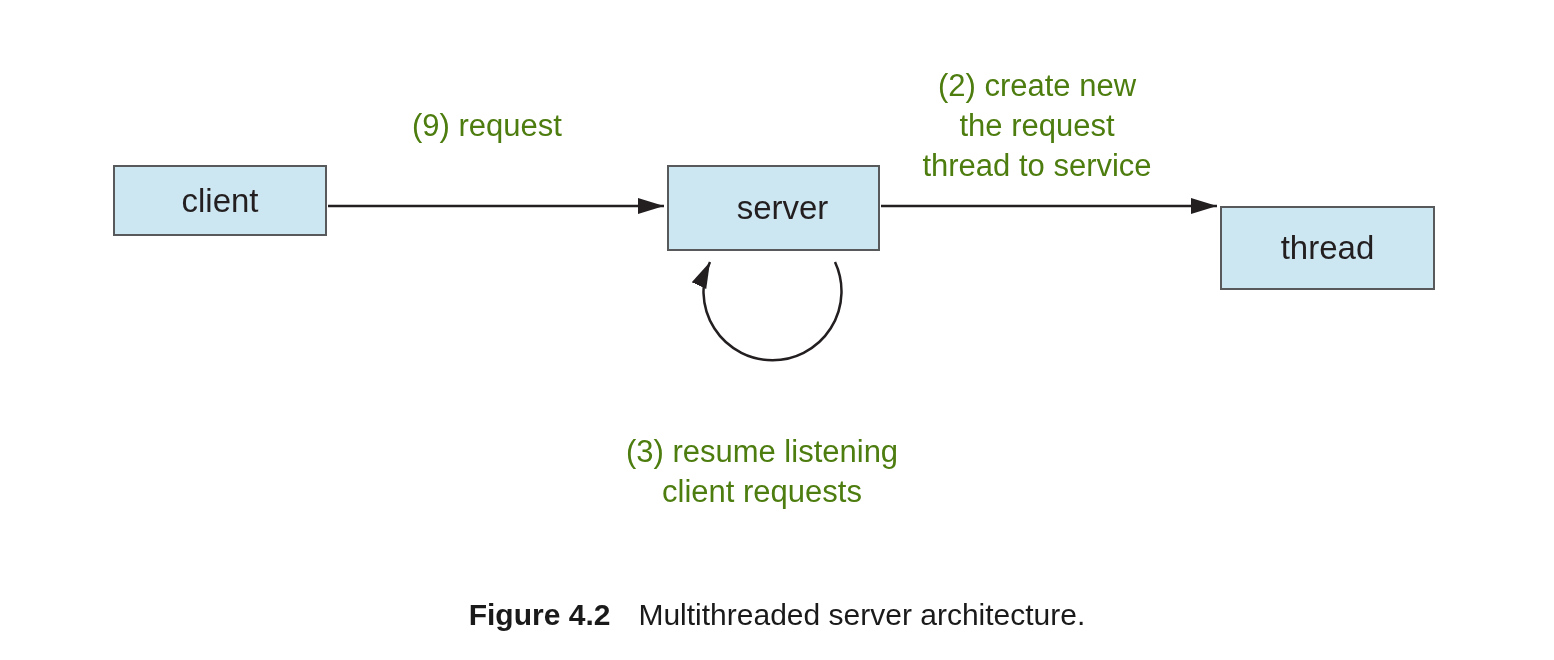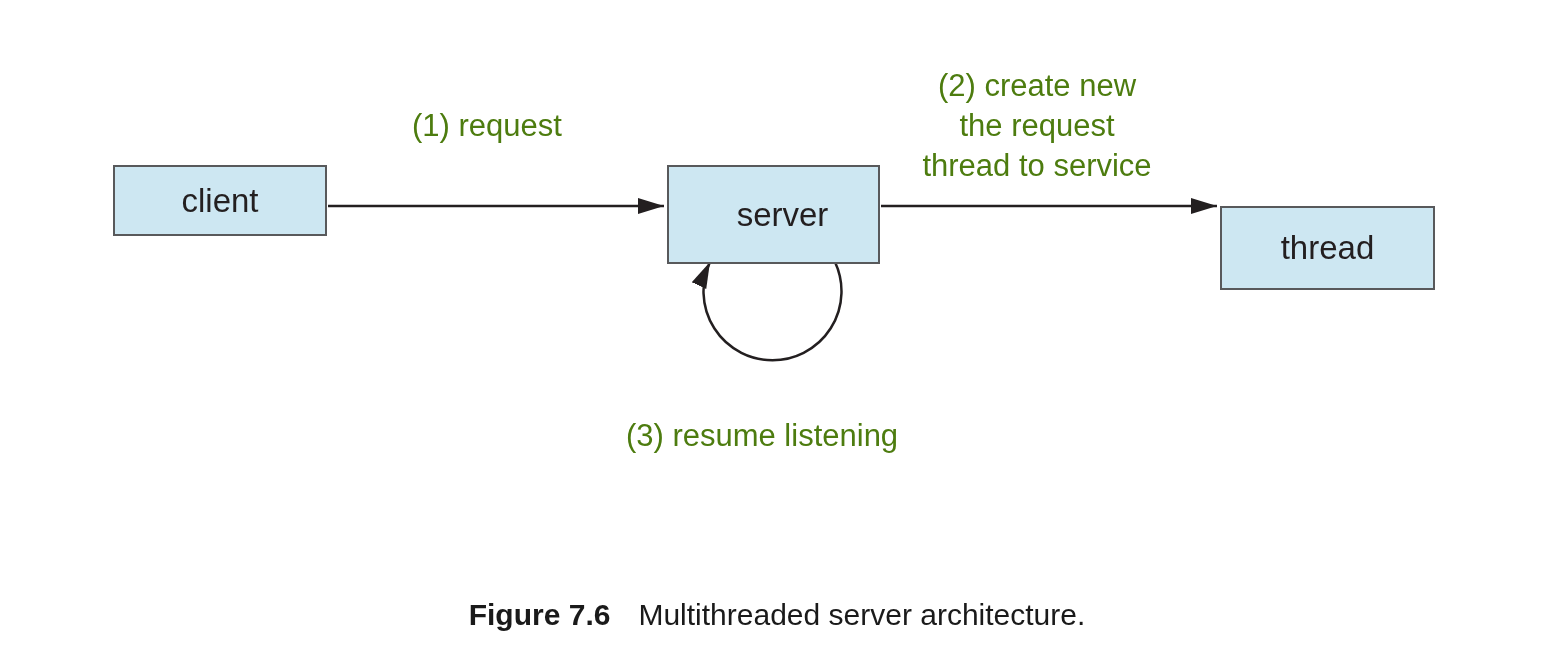--- a/index.html
+++ b/index.html
@@ -29,34 +29,34 @@
     background: #cde7f2;
     border: 2px solid #58595b;
     display: flex;
     align-items: center;
     justify-content: center;
     font-size: 33px;
     color: #231f20;
     box-sizing: border-box;
   }
   .node-client { left: 113px; top: 165px; width: 214px; height: 71px; }
-  .node-server { left: 667px; top: 165px; width: 213px; height: 99px; padding-left: 18px; }
+  .node-server { left: 667px; top: 165px; width: 213px; height: 86px; padding-left: 18px; }
   .node-thread { left: 1220px; top: 164px; width: 215px; height: 84px; margin-top: 42px; }
 
   .edge-label {
     position: absolute;
     color: #4d7c0f;
     font-size: 31px;
     line-height: 40px;
     text-align: center;
     white-space: nowrap;
   }
   .label-step1 { left: 387px; top: 106px; width: 200px; }
   .label-step2 { left: 887px; top: 66px;  width: 300px; }
-  .label-step3 { left: 587px; top: 416px; width: 350px; }
+  .label-step3 { left: 587px; top: 432px; width: 350px; }
 
   .caption {
     position: absolute;
     left: 0;
     top: 598px;
     width: 1554px;
     text-align: center;
     font-size: 30px;
     color: #1a1a1a;
   }
@@ -86,30 +86,31 @@
     <span>client</span>
   </div>
   <div class="node node-server">
     <span>server</span>
   </div>
   <div class="node node-thread">
     <span>thread</span>
   </div>
 
   <div class="edge-label label-step1">
-    <div>(1) request</div>
+    <div>(9) request</div>
   </div>
 
   <div class="edge-label label-step2">
     <div>(2) create new</div>
     <div>the request</div>
     <div>thread to service</div>
   </div>
 
   <div class="edge-label label-step3">
     <div>(3) resume listening</div>
+    <div>client requests</div>
   </div>
 
   <div class="caption">
-    <span class="caption-label">Figure 7.6</span><span class="caption-text">Multithreaded server architecture.</span>
+    <span class="caption-label">Figure 4.2</span><span class="caption-text">Multithreaded server architecture.</span>
   </div>
 
 </div>
 
 </body></html>

